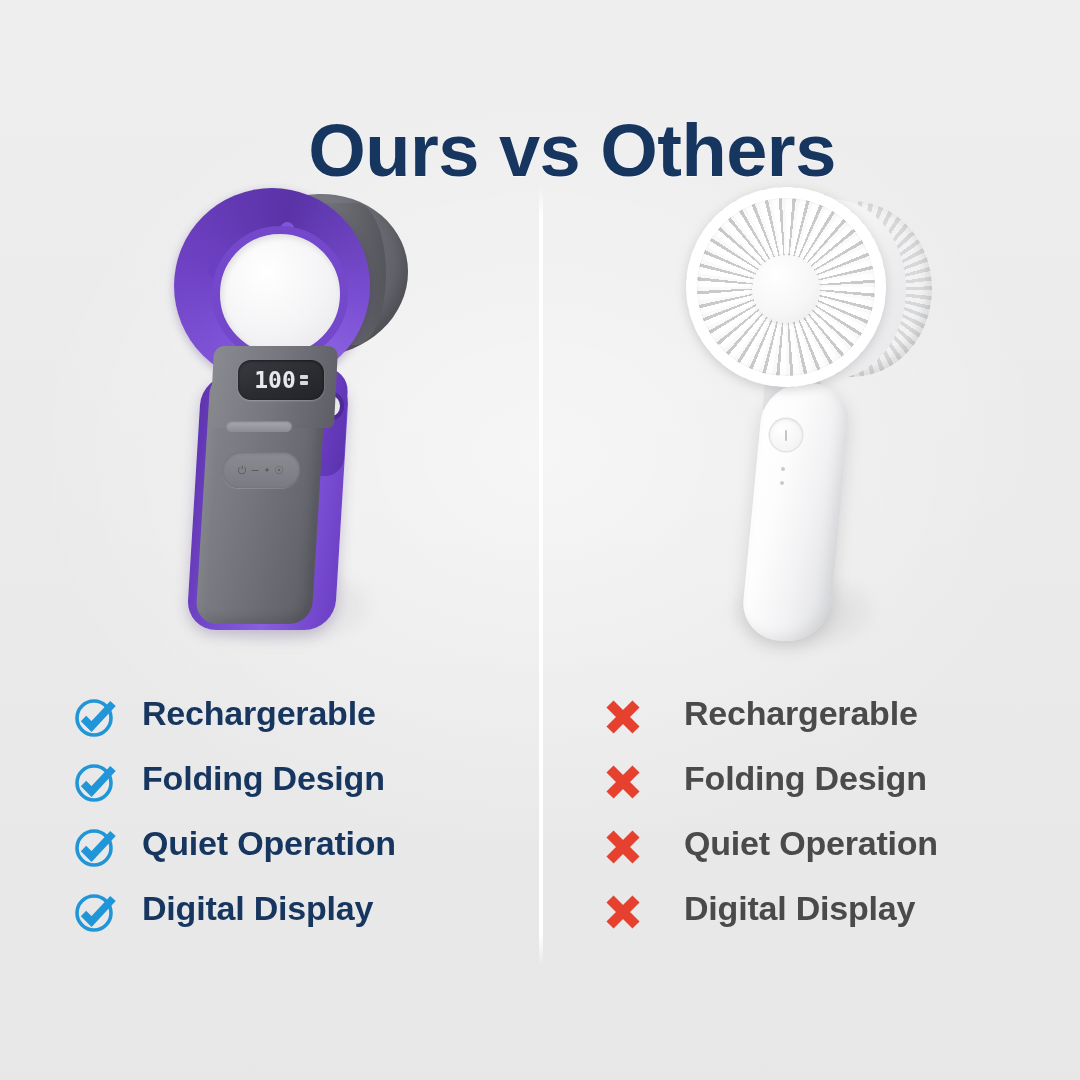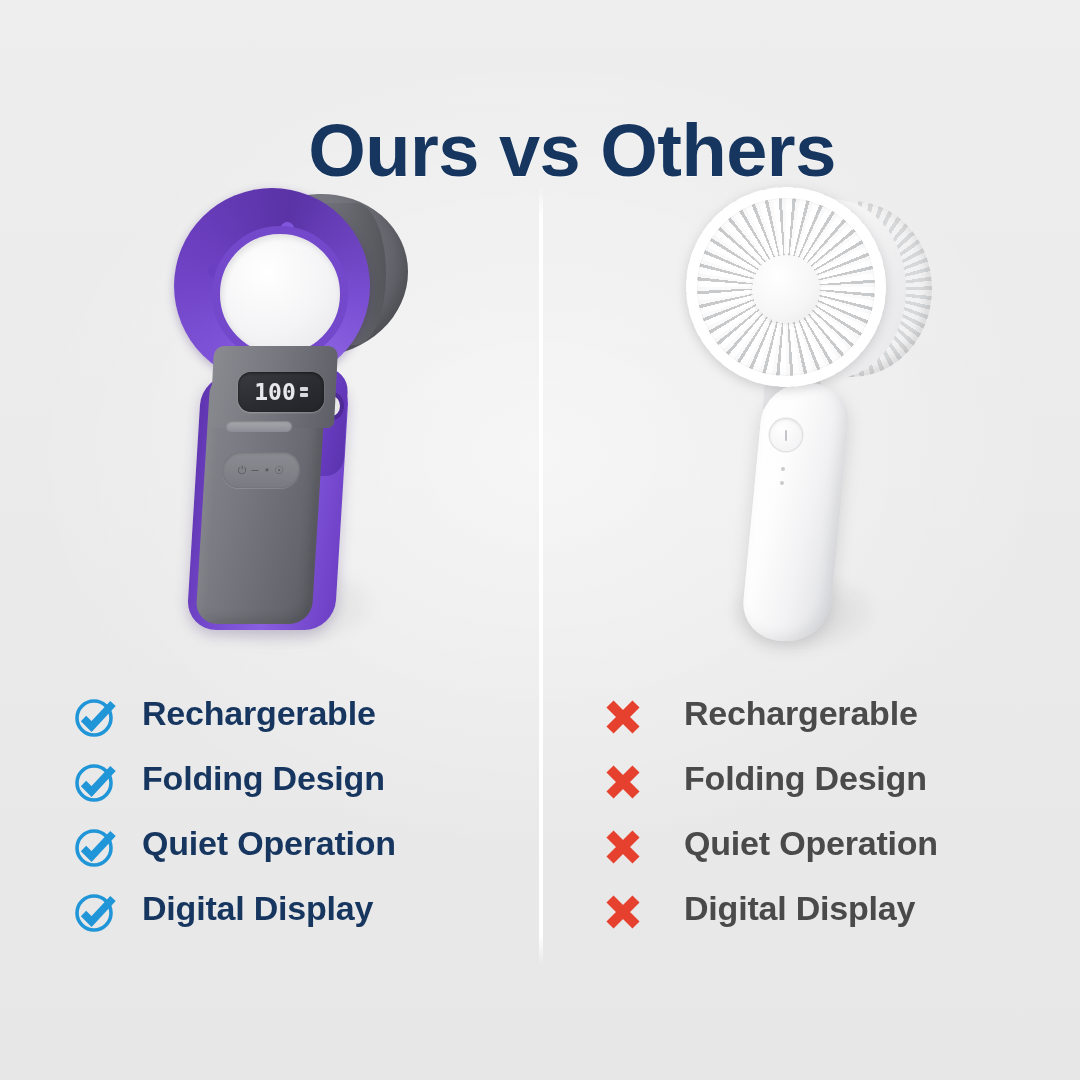--- a/index.html
+++ b/index.html
@@ -141,21 +141,21 @@
   .lf-neck {
     position: absolute;
     left: 62px; top: 176px;
     width: 124px; height: 82px;
     background: linear-gradient(100deg, #8a8b91 0%, #76777e 50%, #5e5f66 100%);
     border-radius: 10px 10px 6px 6px;
     transform: skewX(-3deg);
   }
   .lf-screen {
     position: absolute;
-    left: 88px; top: 202px;
+    left: 88px; top: 190px;
     width: 86px; height: 40px;
     border-radius: 13px;
     background: linear-gradient(160deg, #3a3b41 0%, #2b2c31 55%, #232429 100%);
     box-shadow: inset 0 1px 3px rgba(0,0,0,0.55), 0 1px 2px rgba(255,255,255,0.25);
     display: flex;
     align-items: center;
     justify-content: center;
     gap: 4px;
   }
   .lf-screen-num {

